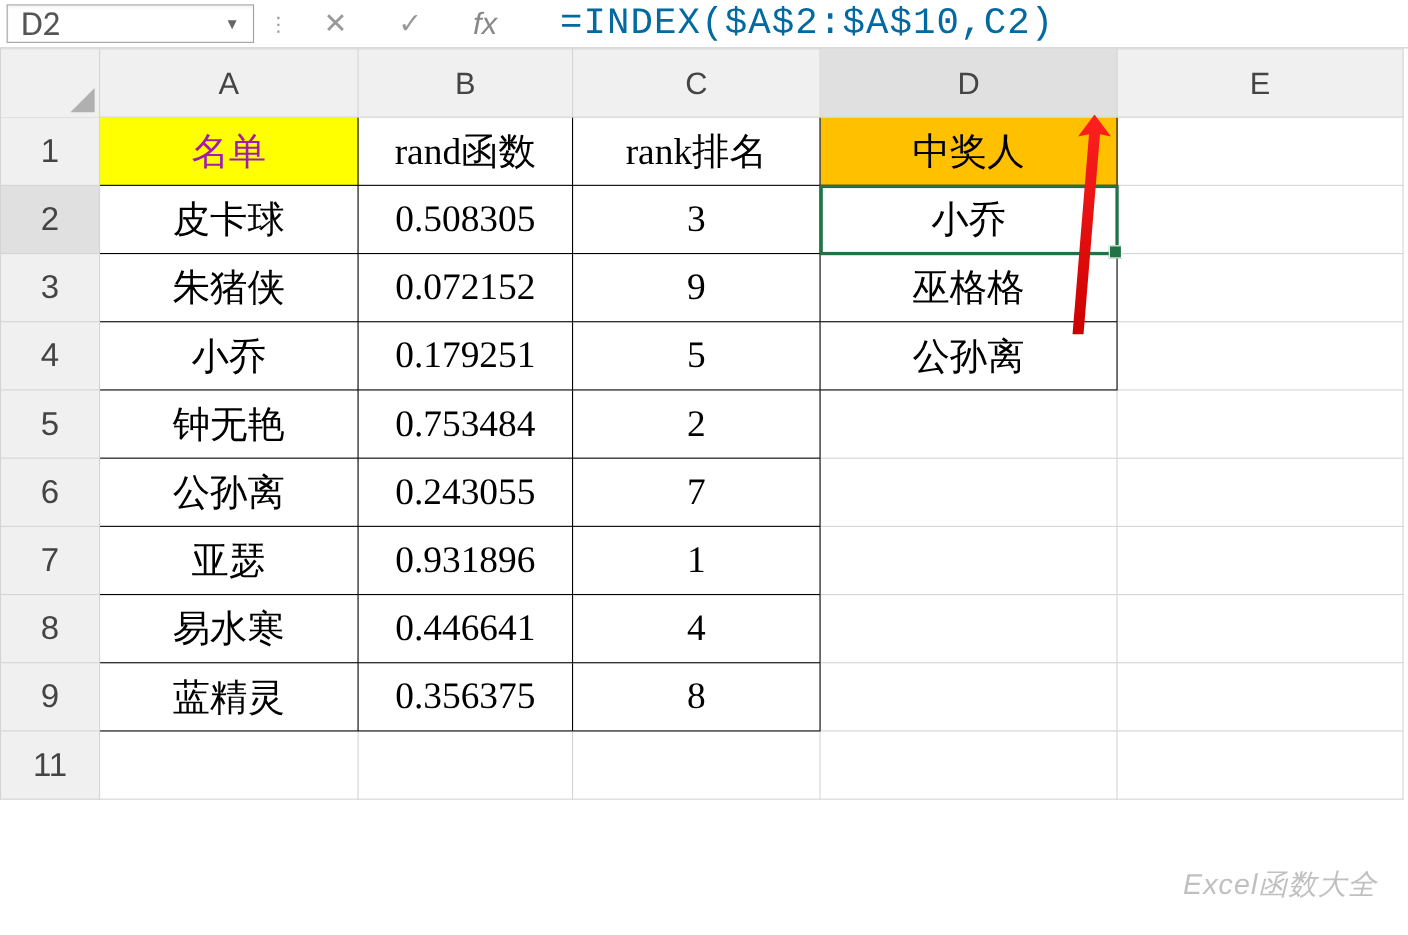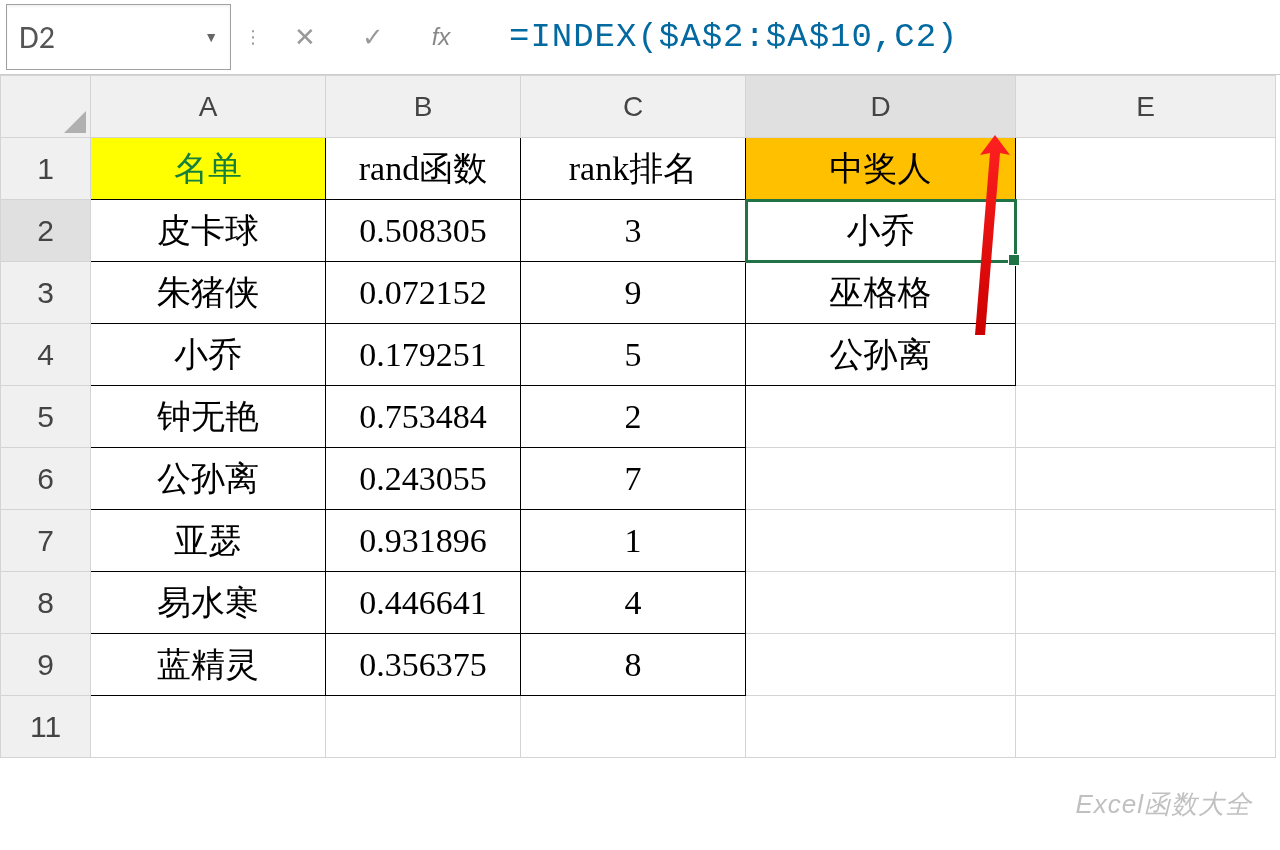--- a/index.html
+++ b/index.html
@@ -7,21 +7,21 @@
     font-family: "SimSun", "Songti SC", serif;
     background: #fff;
     width: 1280px;
     height: 850px;
     overflow: hidden;
     position: relative;
   }
   .formula-bar {
     display: flex;
     align-items: stretch;
-    height: 75px;
+    height: 44px;
     border-bottom: 1px solid #ccc;
     padding: 4px 6px;
     gap: 8px;
     background: #fff;
   }
   .name-box-wrap {
     display: flex;
     align-items: center;
     border: 1px solid #a0a0a0;
     background: #fff;
@@ -47,21 +47,21 @@
   }
   .fb-btn {
     width: 60px;
     display: flex;
     align-items: center;
     justify-content: center;
     font-size: 26px;
     color: #999;
     font-family: sans-serif;
   }
-  .fb-btn.fx { font-style: italic; color: #888; font-size: 24px; }
+  .fb-btn.fx { font-style: italic; color: #888; font-size: 28px; }
   .formula-input {
     flex: 1;
     display: flex;
     align-items: center;
     font-size: 34px;
     padding-left: 30px;
     color: #0369a1;
     letter-spacing: 1px;
     font-family: "Courier New", "SimSun", monospace;
   }
@@ -109,21 +109,21 @@
     font-size: 30px;
   }
   .colA { width: 235px; }
   .colB { width: 195px; }
   .colC { width: 225px; }
   .colD { width: 270px; }
   .colE { width: 260px; }
   .hdr-yellow {
     background: #ffff00 !important;
     font-weight: bold;
-    color: #15803d;
+    color: #a21caf;
   }
   .hdr-orange {
     background: #ffc000 !important;
     font-weight: bold;
     color: #000;
     margin-left: 34px;
   }
   .data-border {
     border: 1px solid #000 !important;
   }

